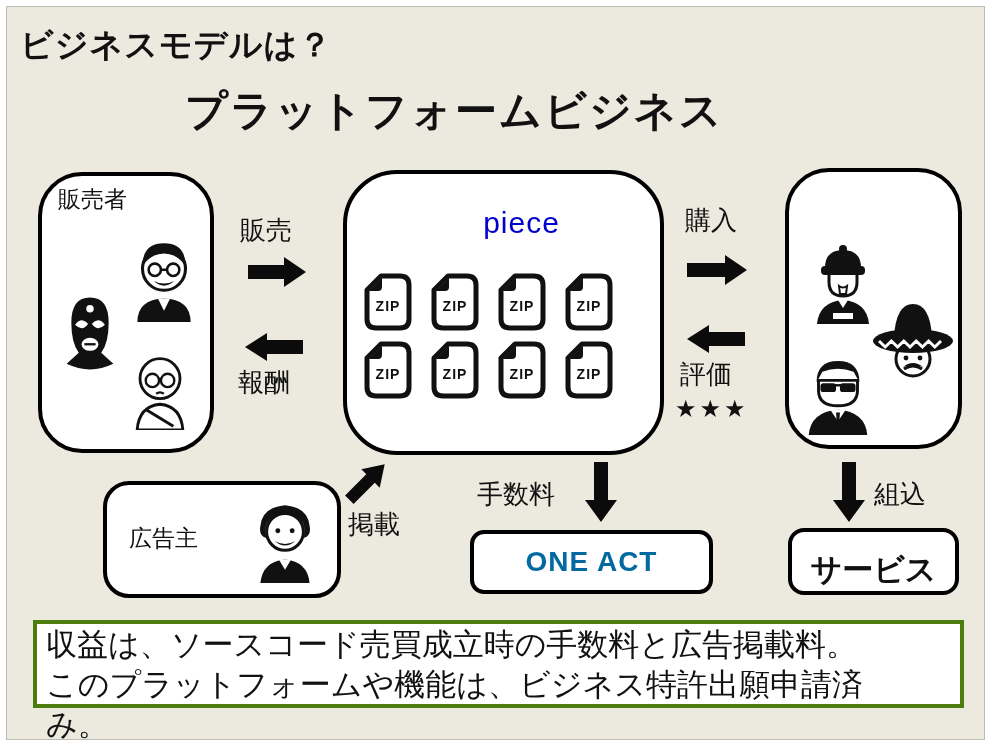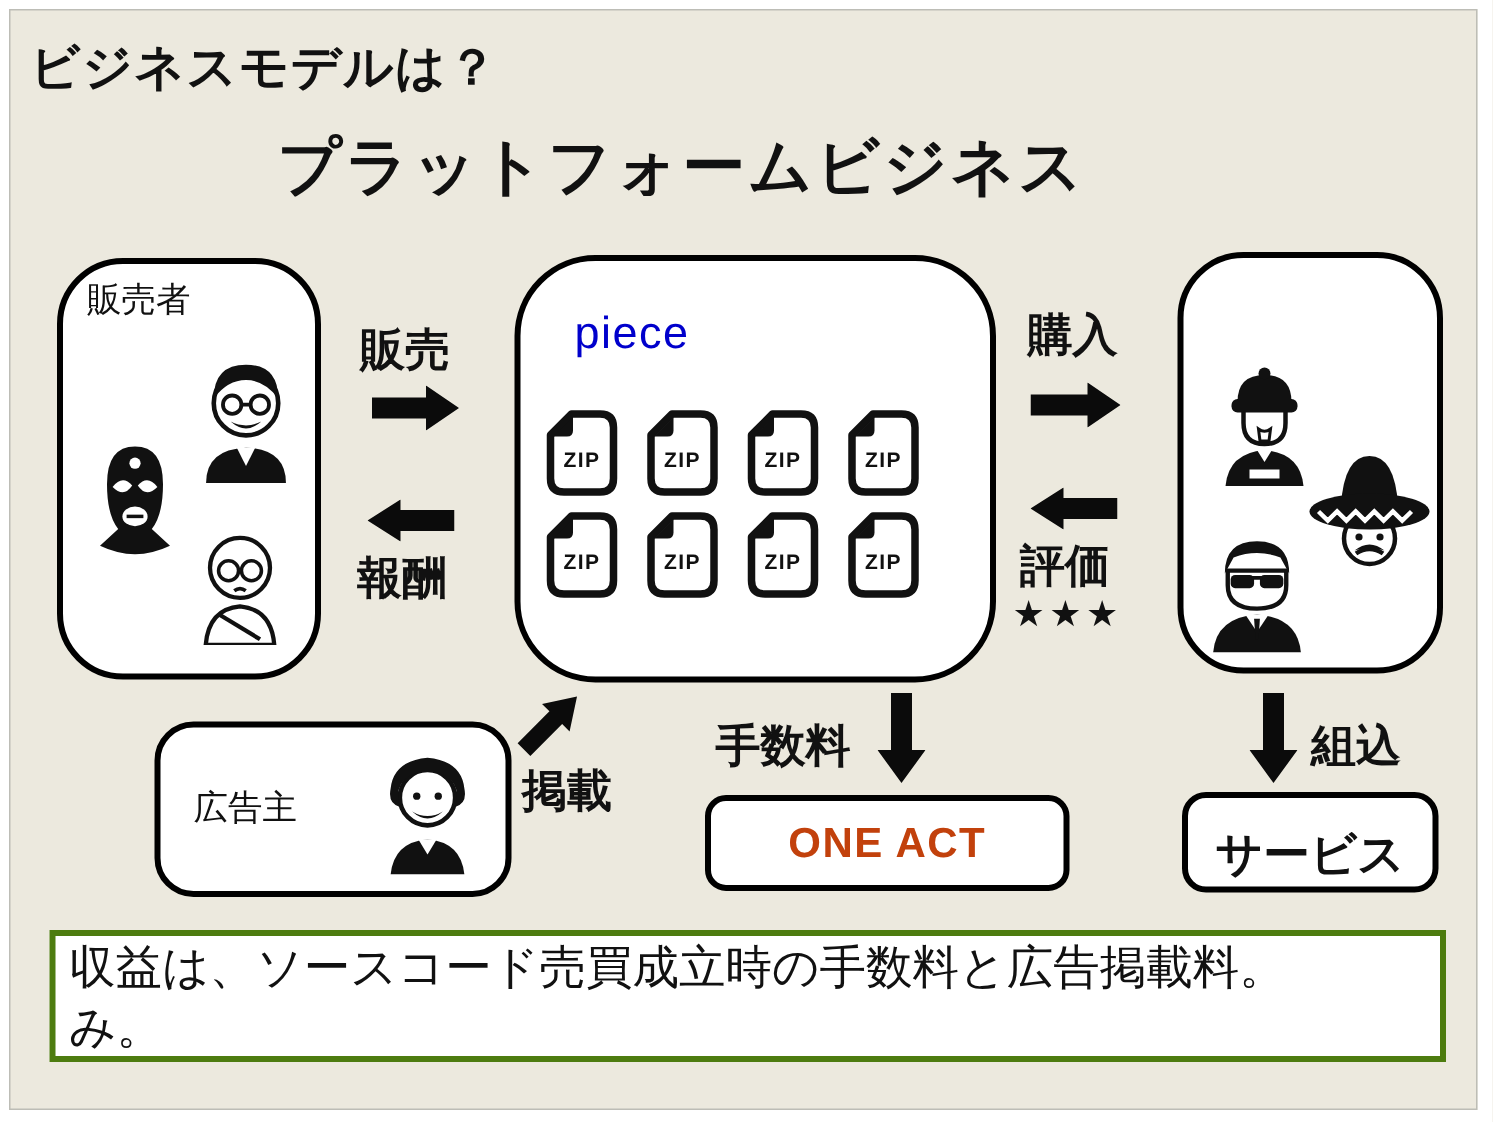--- a/index.html
+++ b/index.html
@@ -20,25 +20,25 @@
   .buyer-box{left:778px;top:161px;width:177px;height:281px;border-radius:44px;}
   .advertiser-box{left:96px;top:474px;width:238px;height:117px;border-radius:26px;}
   .oneact-box{left:463px;top:523px;width:243px;height:64px;border-radius:14px;border-width:4px;
     display:flex;align-items:center;justify-content:center;}
   .service-box{left:781px;top:521px;width:171px;height:67px;border-radius:16px;
     display:flex;align-items:flex-end;justify-content:center;}
   .box-label{font-size:23px;font-weight:400;white-space:nowrap;}
   .seller-label{position:absolute;left:16px;top:8px;}
   .buyer-label{position:absolute;right:20px;top:10px;}
   .adv-label{position:absolute;left:22px;top:38px;}
-  .piece-label{position:absolute;left:0;right:0;top:32px;text-align:left;
+  .piece-label{position:absolute;left:0;right:0;top:32px;text-align:center;
     font-size:30px;font-weight:500;color:#0000cc;letter-spacing:1px;padding-left:36px;}
-  .oneact-label{font-size:28px;font-weight:600;color:#c2410c;letter-spacing:1px;}
+  .oneact-label{font-size:28px;font-weight:600;color:#0369a1;letter-spacing:1px;}
   .service-label{font-size:31px;font-weight:700;}
-  .flow-label{font-size:30px;font-weight:700;white-space:nowrap;}
+  .flow-label{font-size:26px;font-weight:400;white-space:nowrap;}
   .stars{font-size:24px;letter-spacing:3px;color:#111;white-space:nowrap;}
   .zip-grid{position:absolute;left:15px;top:98px;display:grid;
     grid-template-columns:repeat(4,52px);grid-auto-rows:60px;column-gap:15px;row-gap:8px;}
   .zip-icon{width:52px;height:60px;display:block;}
   .zip-text{font-size:14px;font-weight:700;letter-spacing:1px;fill:#111;
     font-family:"Liberation Sans","DejaVu Sans",sans-serif;}
   .footer-box{left:26px;top:613px;width:931px;height:88px;background:#ffffff;
     border:4px solid #4d7c0f;box-sizing:border-box;}
   .footer-text{position:absolute;left:9px;top:1px;width:910px;font-size:31px;
     line-height:40px;font-weight:500;white-space:nowrap;}
@@ -215,17 +215,18 @@
     <polygon class="arrow" points="9,0 23,0 23,38 32,38 16,60 0,38 9,38"></polygon>
   </svg>
   <div class="abs flow-label" style="left:867px;top:470px">組込</div>
   <div class="abs box service-box">
     <div class="service-label">サービス</div>
   </div>
 
   <div class="abs footer-box">
     <div class="footer-text">
       <div>収益は、ソースコード売買成立時の手数料と広告掲載料。</div>
+      <div>このプラットフォームや機能は、ビジネス特許出願申請済</div>
       <div>み。</div>
     </div>
   </div>
 
 </div>
 
 </body></html>

